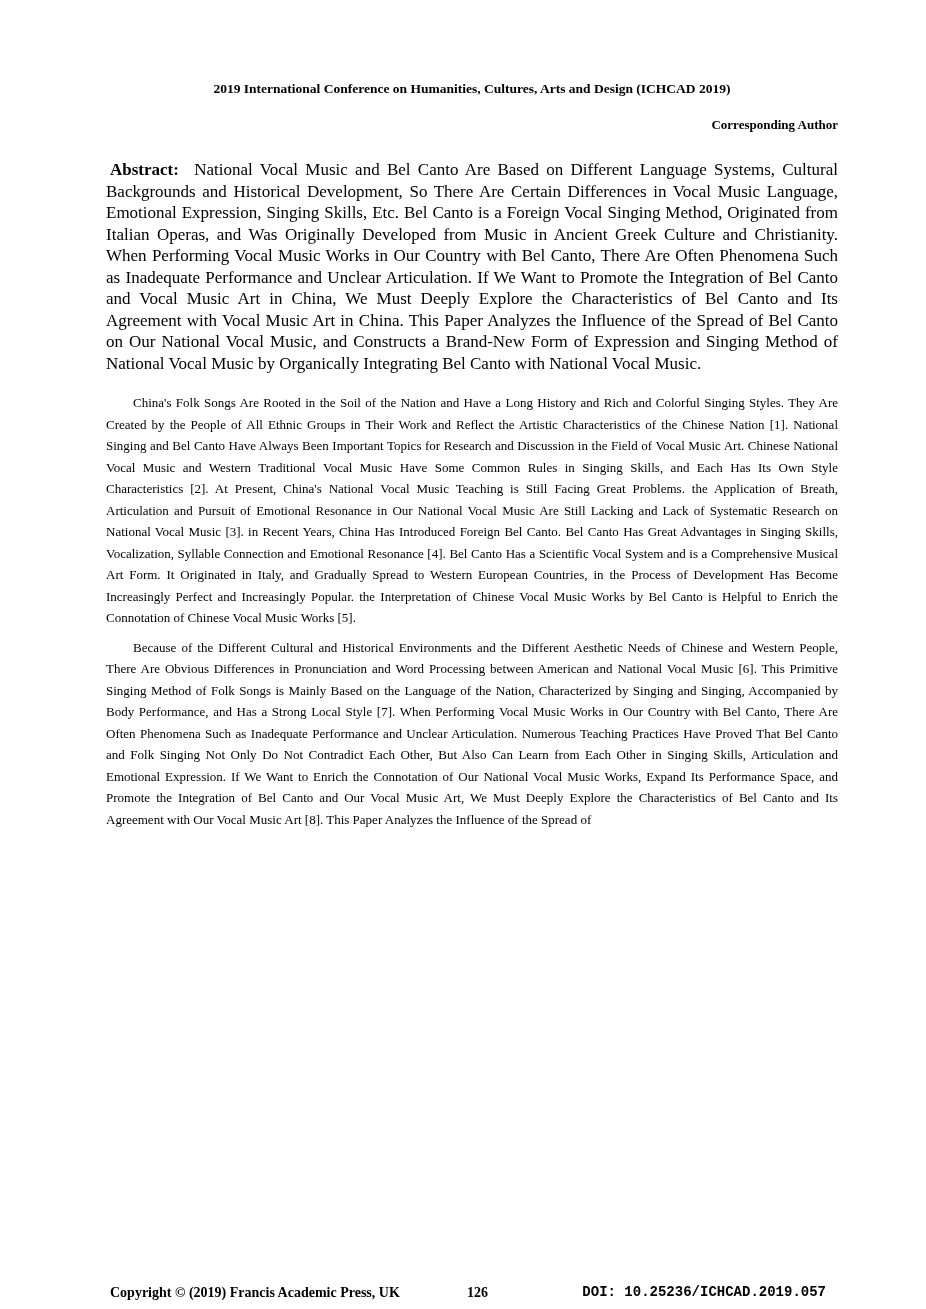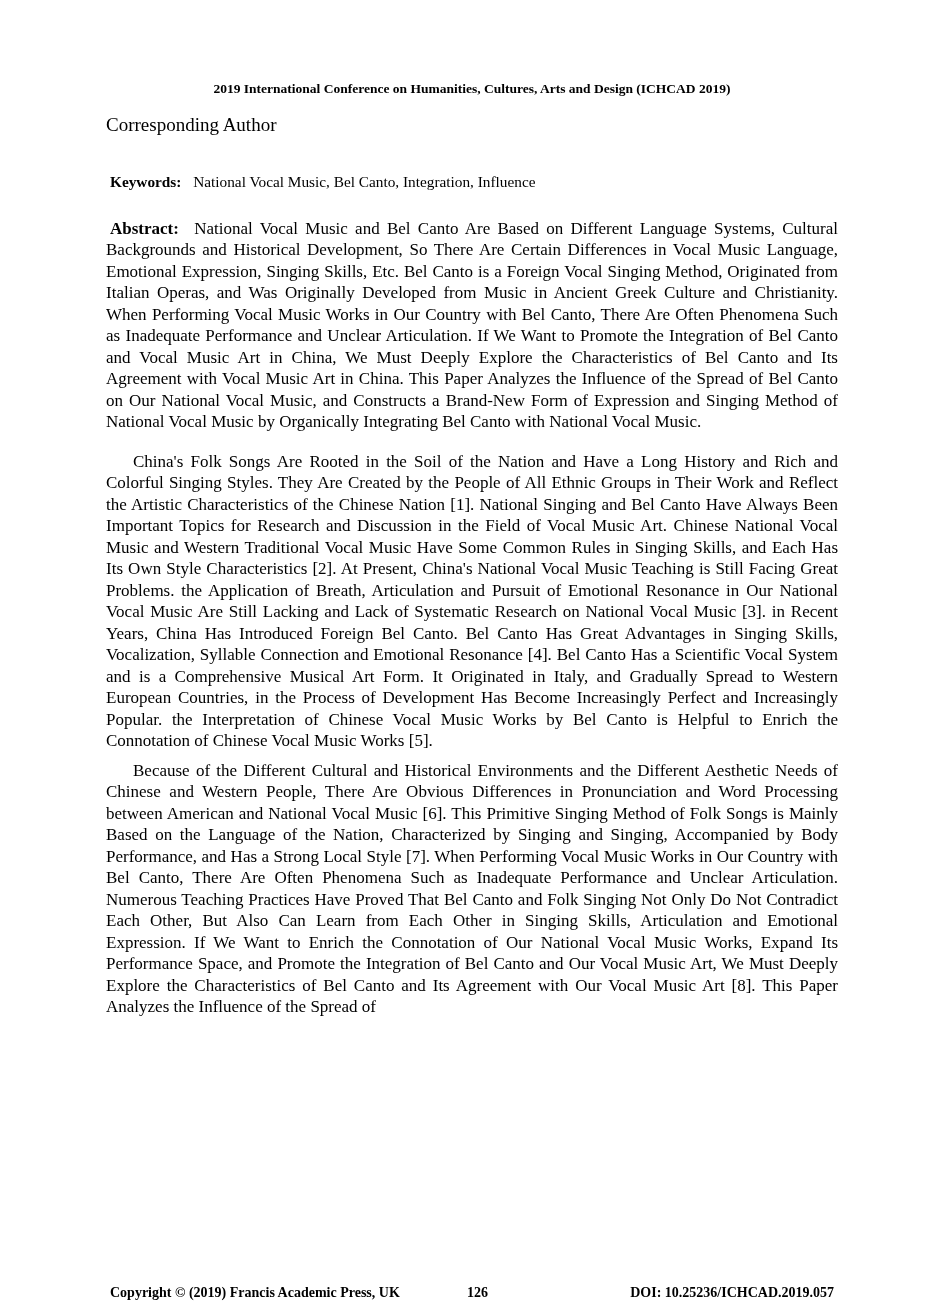--- a/index.html
+++ b/index.html
@@ -37,24 +37,25 @@
     line-height: 19px;
     margin-top: 21px;
   }
   .affiliation {
     text-align: center;
     font-size: 15.2px;
     line-height: 20.5px;
     margin-top: 11px;
   }
   .corresponding {
-    text-align: left;
-    font-size: 19px;
+    text-align: right;
+    font-size: 13px;
     line-height: 19px;
     margin-top: 10px;
+    font-weight: bold;
   }
   .keywords-line {
     margin-top: 29px;
     font-size: 15.3px;
     line-height: 21.5px;
     text-align: justify;
   }
   .abstract-block {
     margin-top: 17px;
     font-size: 17px;
@@ -62,53 +63,52 @@
     text-align: justify;
   }
   .inline-label { font-weight: bold; }
   .section-heading {
     margin-top: 28px;
     font-weight: bold;
     font-size: 15.3px;
     line-height: 19px;
   }
   .body-para {
-    font-size: 17px;
+    font-size: 13px;
     line-height: 21.5px;
     text-align: justify;
     text-indent: 27px;
   }
   .body-para.first { margin-top: 10px; }
   .page-footer {
     position: absolute;
     left: 90px;
     right: 88px;
     bottom: 33px;
     font-weight: bold;
     font-size: 14px;
     line-height: 17px;
   }
   .footer-copyright { position: absolute; left: 8px; }
   .footer-pagenum   { position: absolute; left: 365px; }
-  .footer-doi       { position: absolute; right: 8px; }
+  .footer-doi       { position: absolute; right: 16px; font-family: Liberation Mono, monospace; }
 </style>
 </head>
 <body>
 
 <div class="page">
   <div class="content">
 
     <div class="conference-header">2019 International Conference on Humanities, Cultures, Arts and Design (ICHCAD 2019)</div>
 
 
 
 
     <div class="corresponding">Corresponding Author</div>
 
-    <p class="keywords-line"><span class="inline-label">Keywords:</span> <span>National Vocal Music, Bel Canto, Integration, Influence</span></p>
 
     <p class="abstract-block"><span class="inline-label">Abstract:</span> <span>National Vocal Music and Bel Canto Are Based on Different Language Systems, Cultural Backgrounds and Historical Development, So There Are Certain Differences in Vocal Music Language, Emotional Expression, Singing Skills, Etc. Bel Canto is a Foreign Vocal Singing Method, Originated from Italian Operas, and Was Originally Developed from Music in Ancient Greek Culture and Christianity. When Performing Vocal Music Works in Our Country with Bel Canto, There Are Often Phenomena Such as Inadequate Performance and Unclear Articulation. If We Want to Promote the Integration of Bel Canto and Vocal Music Art in China, We Must Deeply Explore the Characteristics of Bel Canto and Its Agreement with Vocal Music Art in China. This Paper Analyzes the Influence of the Spread of Bel Canto on Our National Vocal Music, and Constructs a Brand-New Form of Expression and Singing Method of National Vocal Music by Organically Integrating Bel Canto with National Vocal Music.</span></p>
 
 
     <p class="body-para first">China's Folk Songs Are Rooted in the Soil of the Nation and Have a Long History and Rich and Colorful Singing Styles. They Are Created by the People of All Ethnic Groups in Their Work and Reflect the Artistic Characteristics of the Chinese Nation [1]. National Singing and Bel Canto Have Always Been Important Topics for Research and Discussion in the Field of Vocal Music Art. Chinese National Vocal Music and Western Traditional Vocal Music Have Some Common Rules in Singing Skills, and Each Has Its Own Style Characteristics [2]. At Present, China's National Vocal Music Teaching is Still Facing Great Problems. the Application of Breath, Articulation and Pursuit of Emotional Resonance in Our National Vocal Music Are Still Lacking and Lack of Systematic Research on National Vocal Music [3]. in Recent Years, China Has Introduced Foreign Bel Canto. Bel Canto Has Great Advantages in Singing Skills, Vocalization, Syllable Connection and Emotional Resonance [4]. Bel Canto Has a Scientific Vocal System and is a Comprehensive Musical Art Form. It Originated in Italy, and Gradually Spread to Western European Countries, in the Process of Development Has Become Increasingly Perfect and Increasingly Popular. the Interpretation of Chinese Vocal Music Works by Bel Canto is Helpful to Enrich the Connotation of Chinese Vocal Music Works [5].</p>
 
     <p class="body-para">Because of the Different Cultural and Historical Environments and the Different Aesthetic Needs of Chinese and Western People, There Are Obvious Differences in Pronunciation and Word Processing between American and National Vocal Music [6]. This Primitive Singing Method of Folk Songs is Mainly Based on the Language of the Nation, Characterized by Singing and Singing, Accompanied by Body Performance, and Has a Strong Local Style [7]. When Performing Vocal Music Works in Our Country with Bel Canto, There Are Often Phenomena Such as Inadequate Performance and Unclear Articulation. Numerous Teaching Practices Have Proved That Bel Canto and Folk Singing Not Only Do Not Contradict Each Other, But Also Can Learn from Each Other in Singing Skills, Articulation and Emotional Expression. If We Want to Enrich the Connotation of Our National Vocal Music Works, Expand Its Performance Space, and Promote the Integration of Bel Canto and Our Vocal Music Art, We Must Deeply Explore the Characteristics of Bel Canto and Its Agreement with Our Vocal Music Art [8]. This Paper Analyzes the Influence of the Spread of</p>
 
   </div>
 

